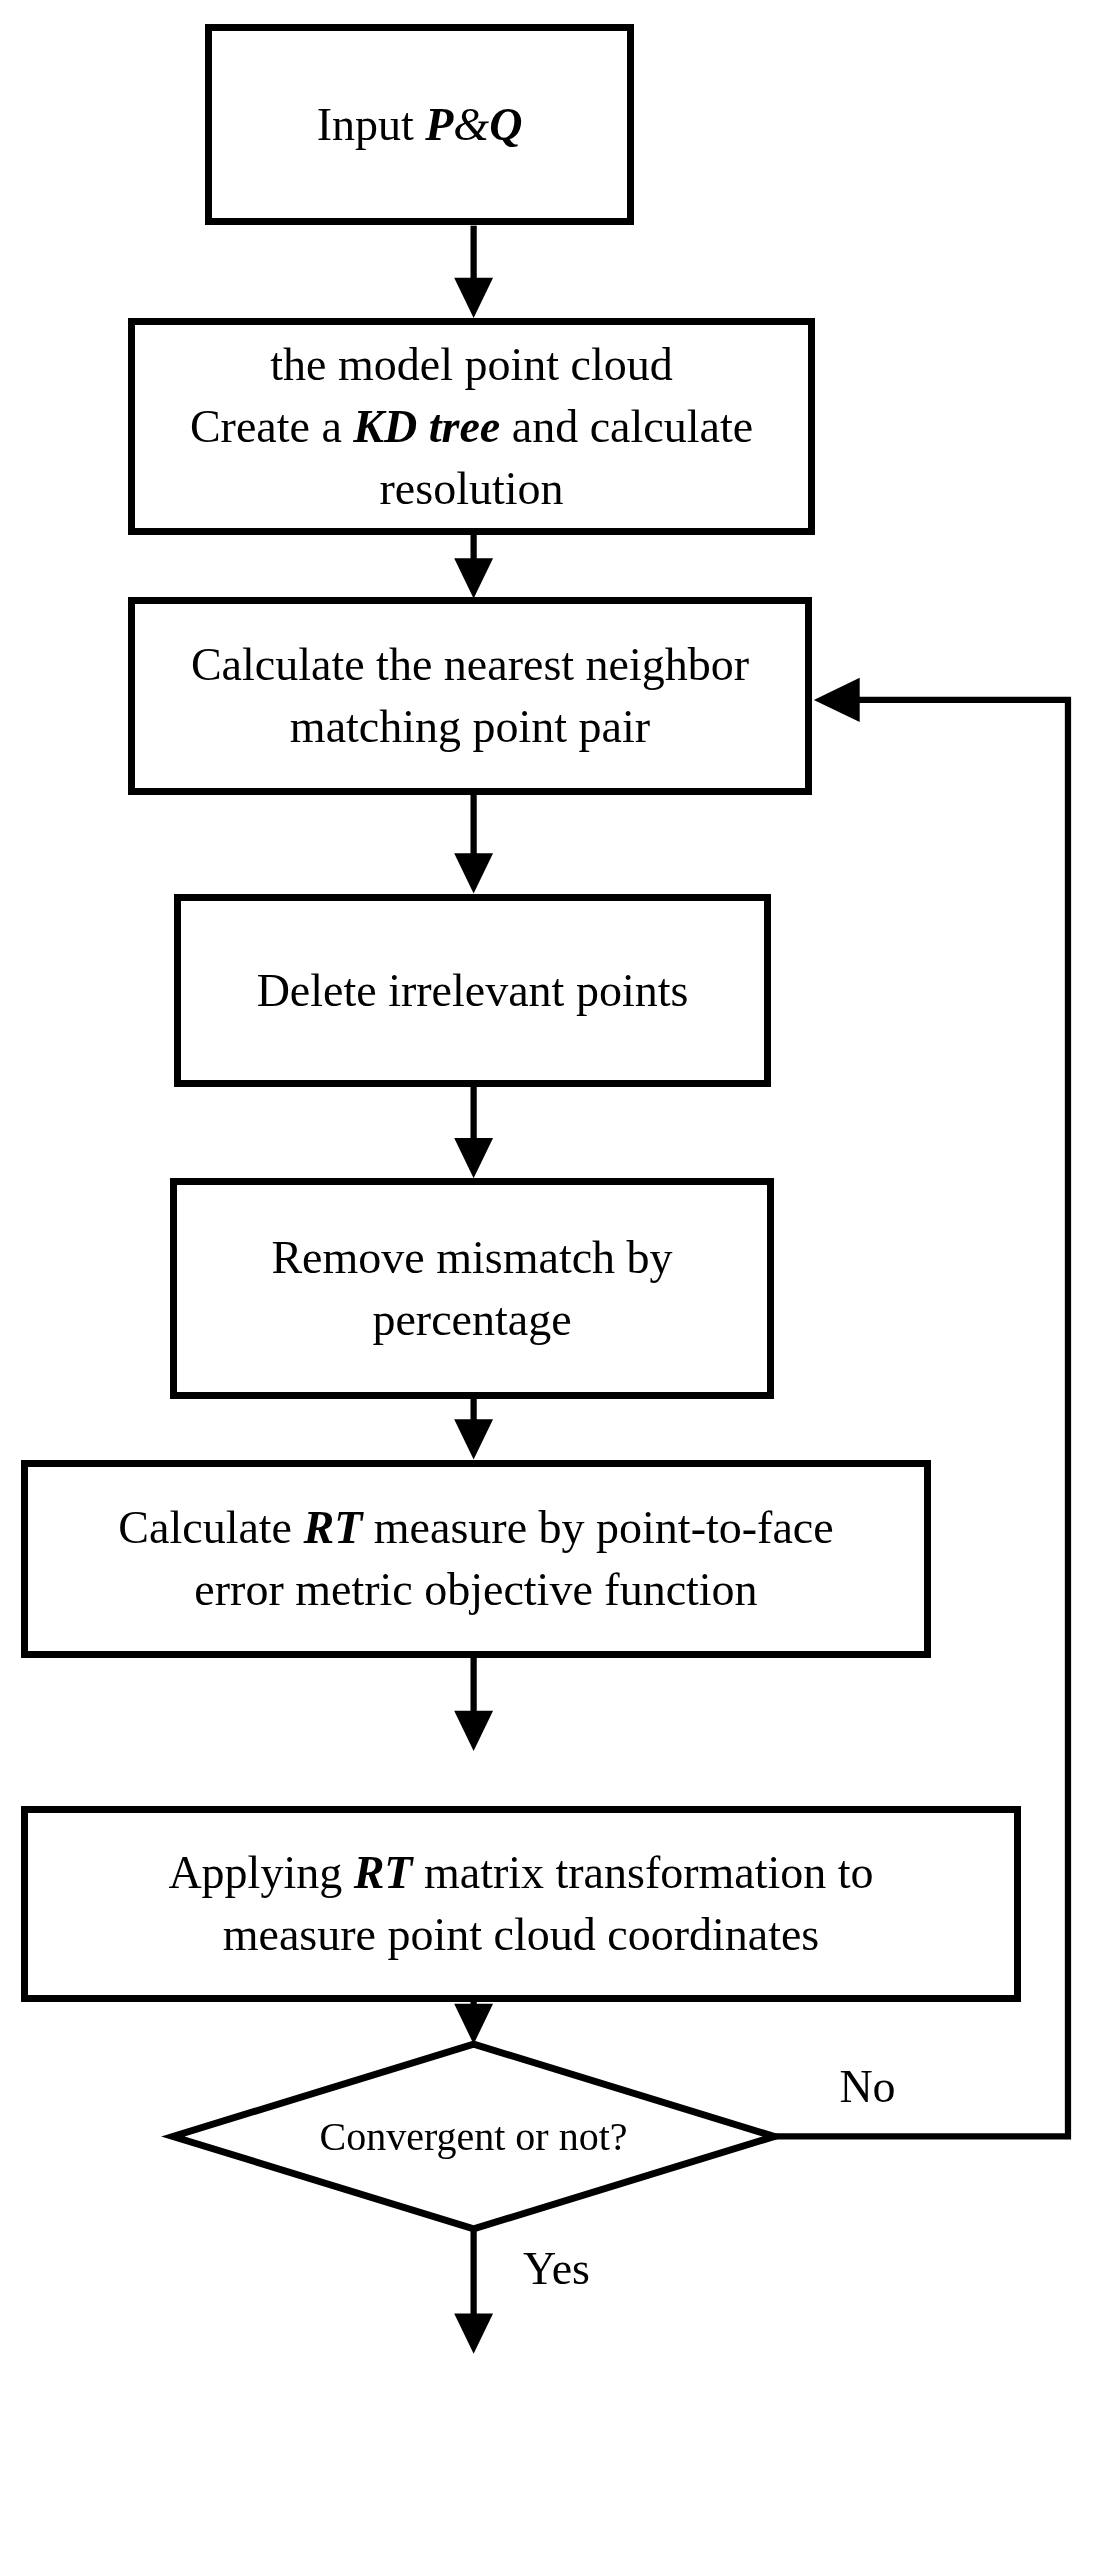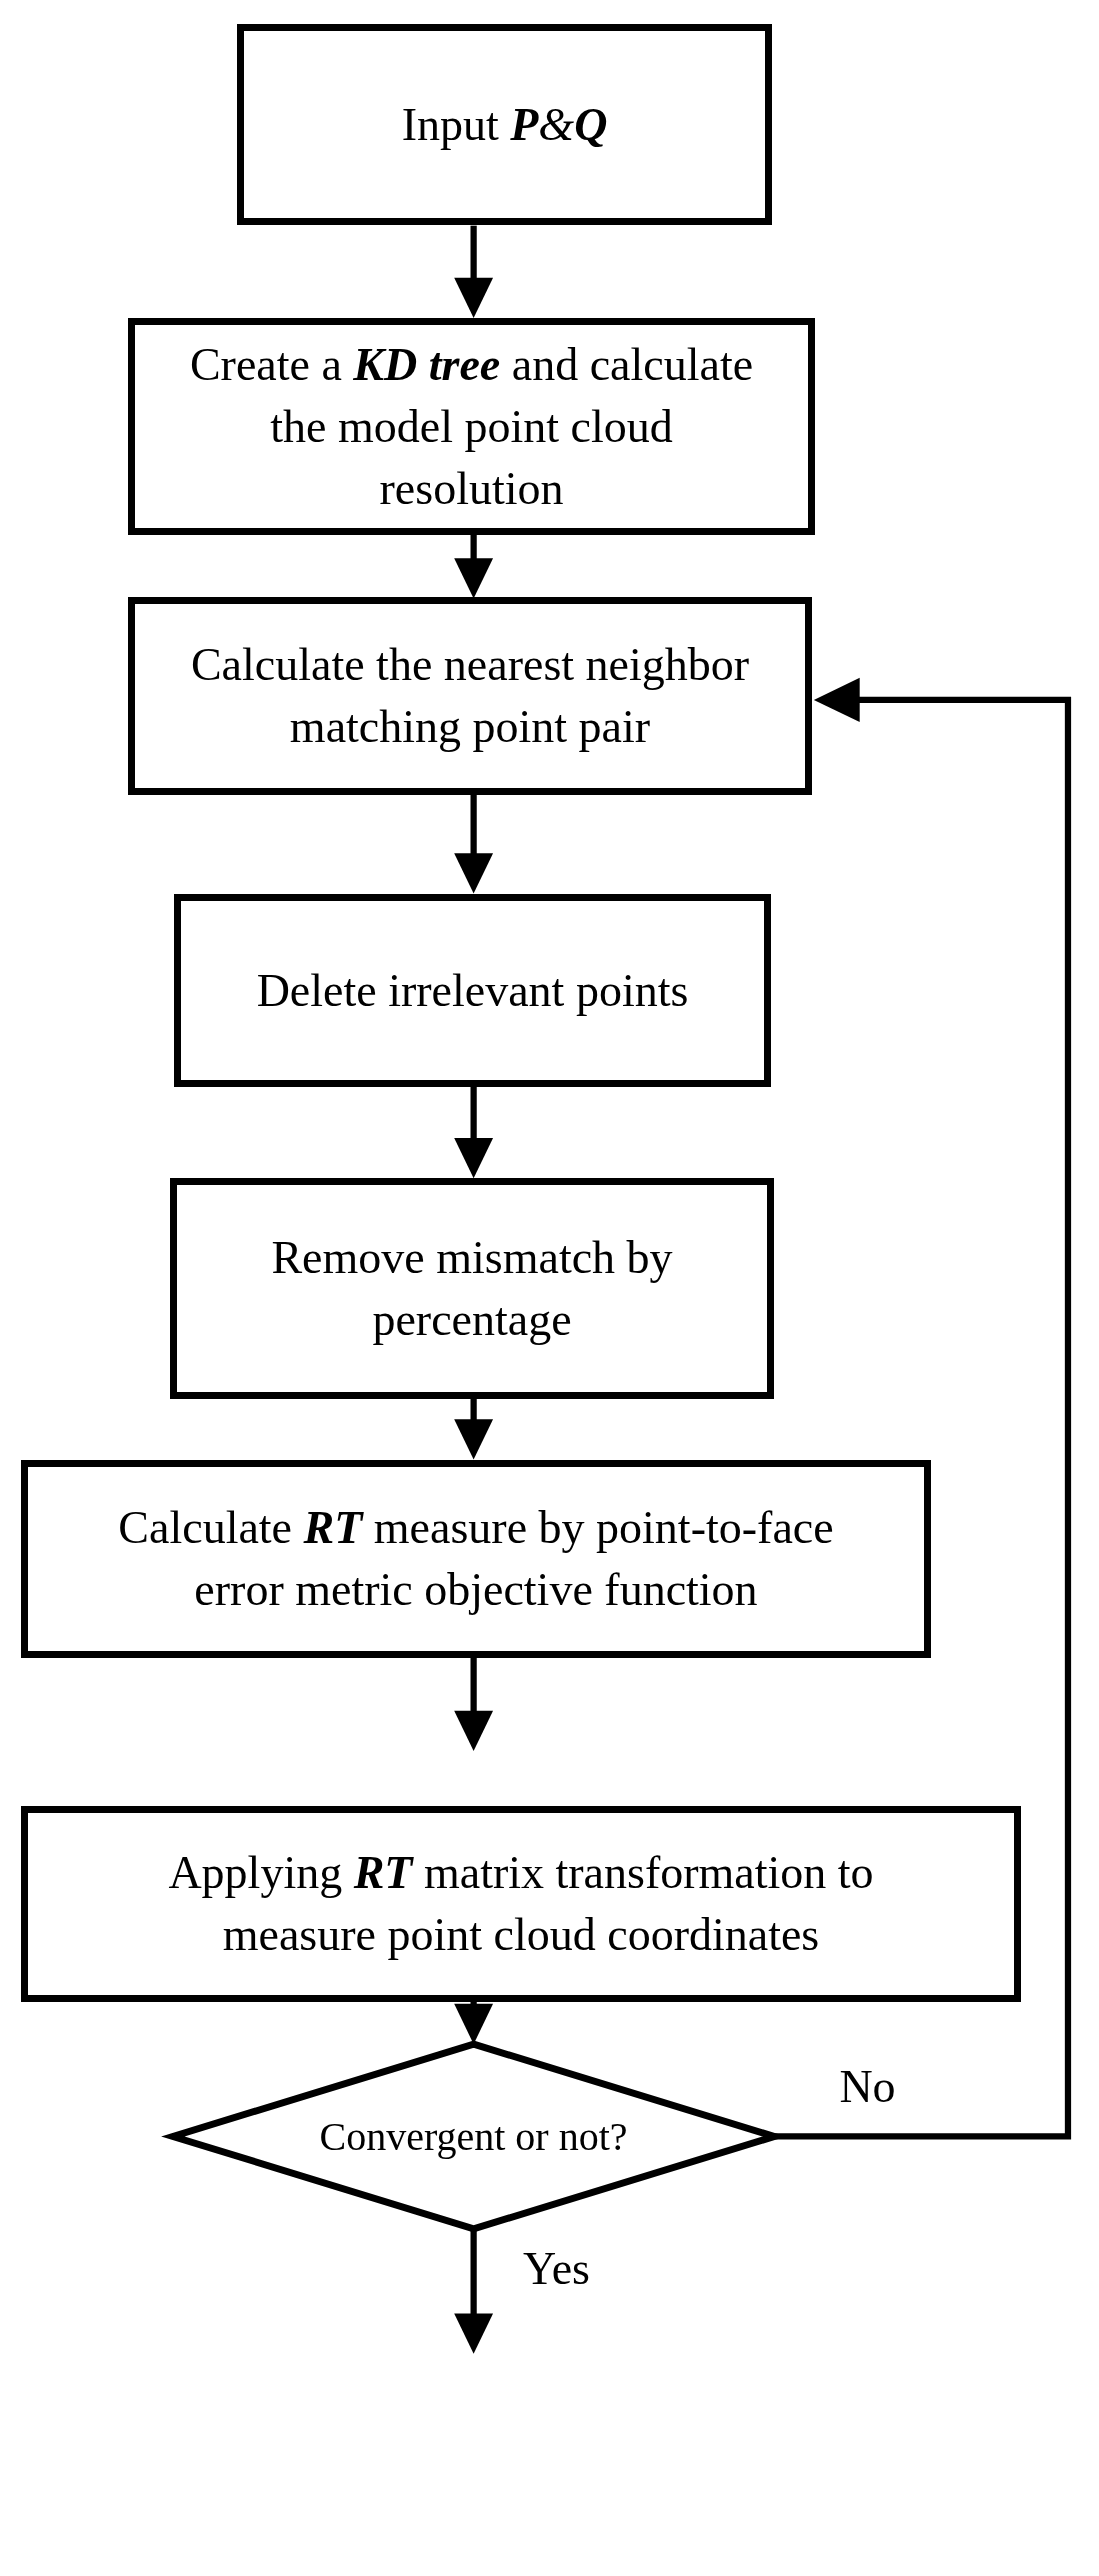--- a/index.html
+++ b/index.html
@@ -128,27 +128,27 @@
       <line class="wire" x1="682" y1="2805" x2="682" y2="2894"></line>
       <polygon class="head" points="654,2886 710,2886 682,2944"></polygon>
     </g>
 
     <g>
       <line class="wire" x1="682" y1="3210" x2="682" y2="3340"></line>
       <polygon class="head" points="654,3332 710,3332 682,3390"></polygon>
     </g>
   </svg>
 
-  <div class="node" style="left:205px; top:24px; width:535px; height:201px;margin-left:32px;">
+  <div class="node" style="left:205px; top:24px; width:429px; height:201px;">
       <div class="tline"><span>Input </span><span class="bi">P</span><span class="it">&amp;</span><span class="bi">Q</span></div>
     </div>
 
   <div class="node" style="left:128px; top:318px; width:687px; height:217px;">
+      <div class="tline"><span>the model point cloud</span></div>
       <div class="tline"><span>Create a </span><span class="bi">KD tree</span><span> and calculate</span></div>
-      <div class="tline"><span>the model point cloud</span></div>
       <div class="tline"><span>resolution</span></div>
     </div>
 
   <div class="node" style="left:128px; top:597px; width:684px; height:198px;">
       <div class="tline"><span>Calculate the nearest neighbor</span></div>
       <div class="tline"><span>matching point pair</span></div>
     </div>
 
   <div class="node" style="left:174px; top:894px; width:597px; height:193px;">
       <div class="tline"><span>Delete irrelevant points</span></div>

